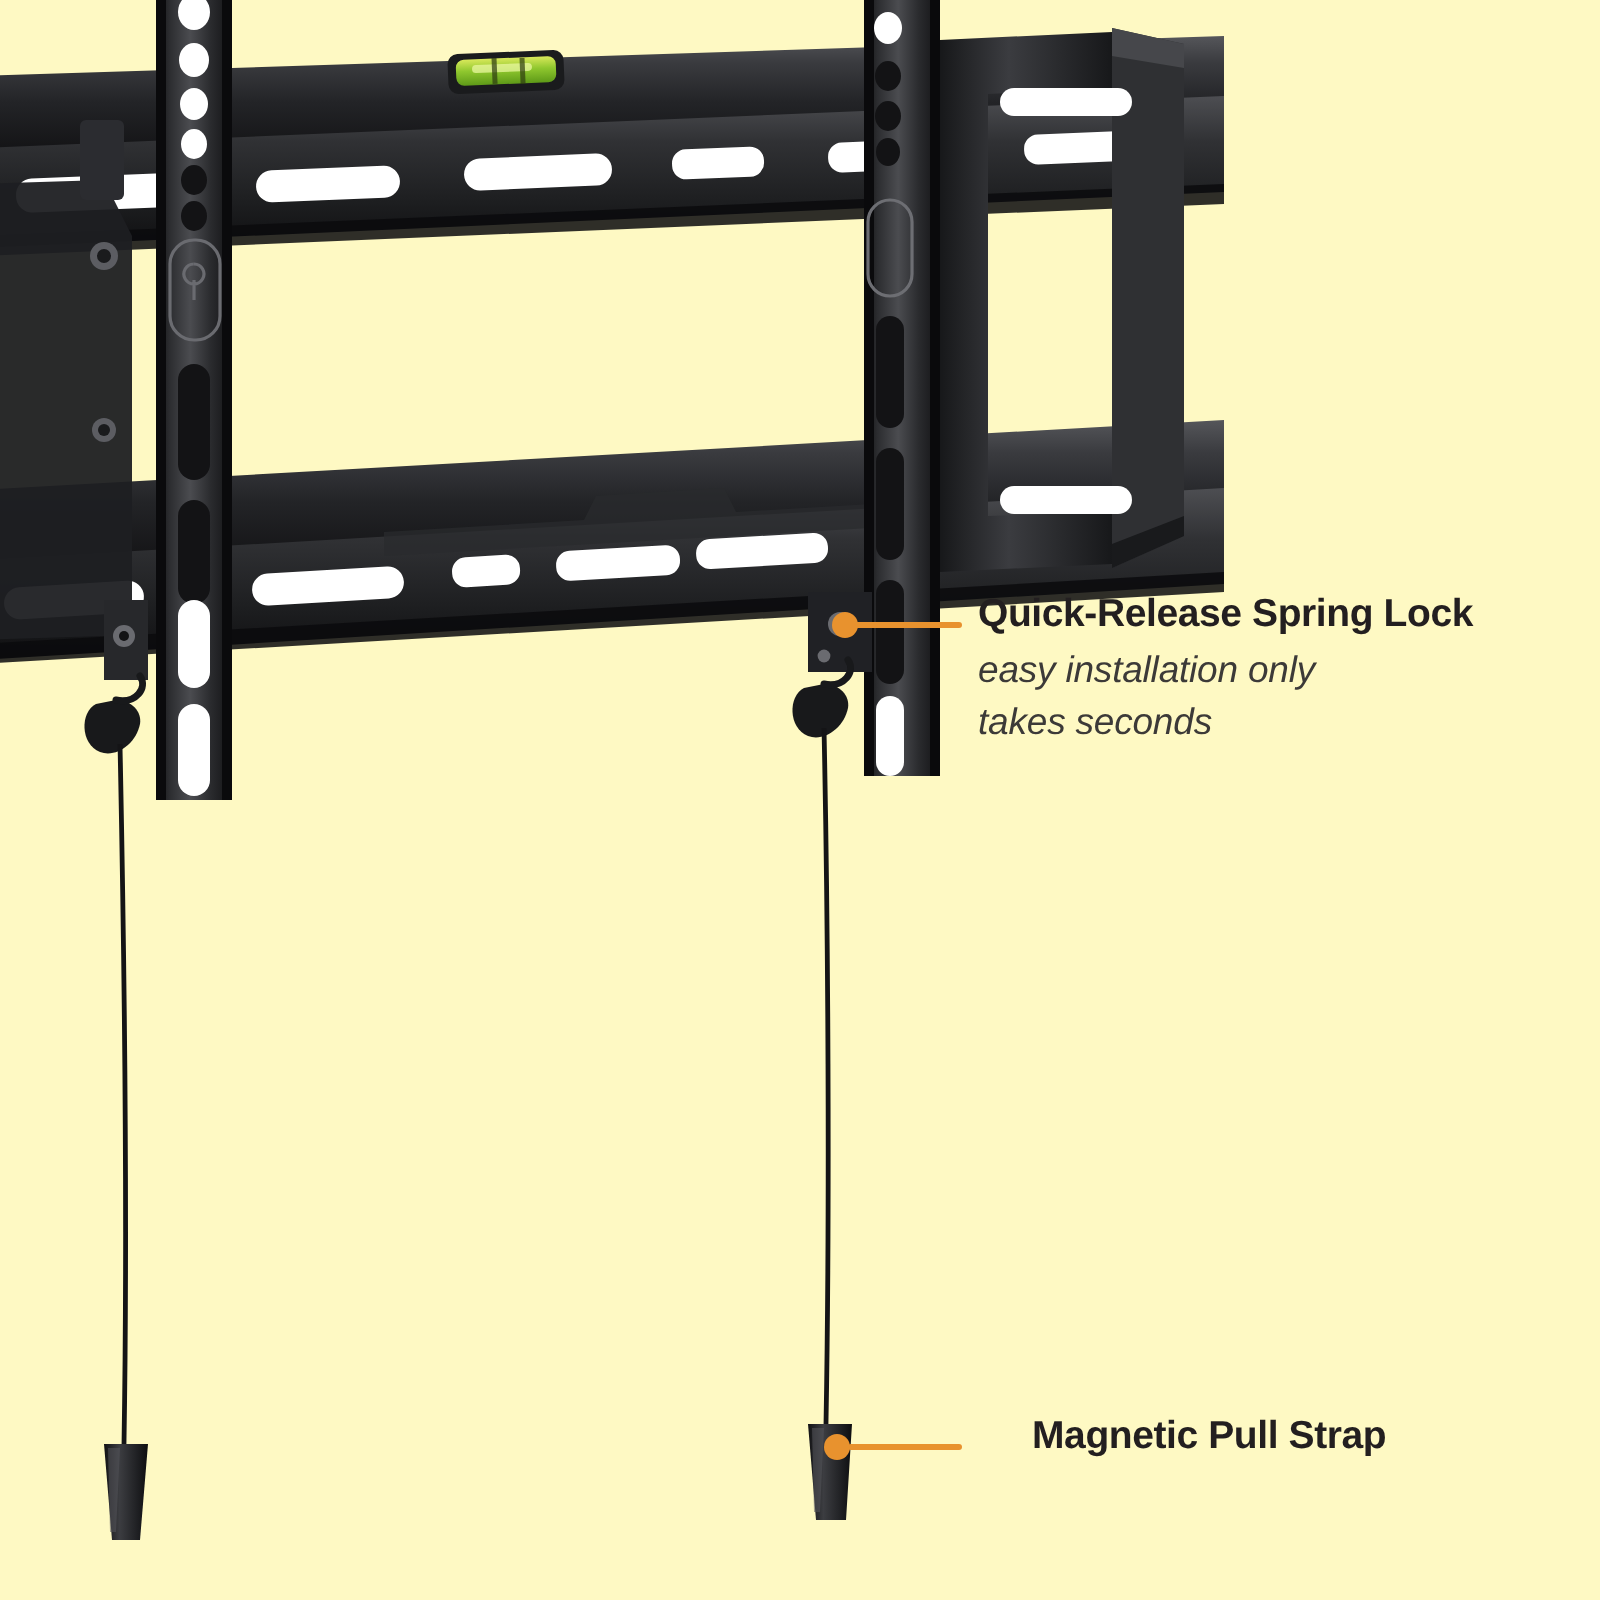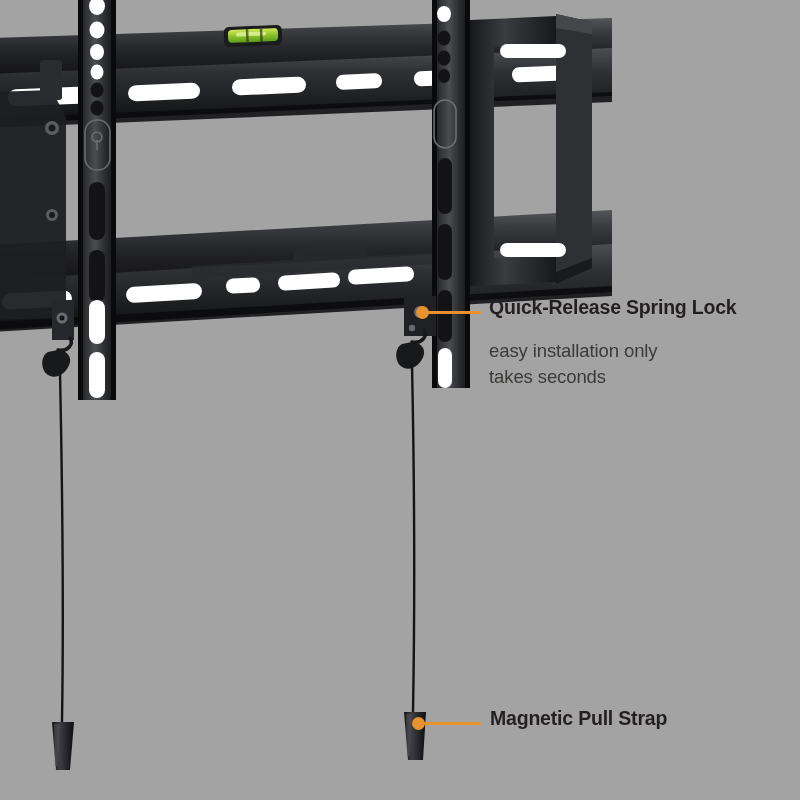--- a/index.html
+++ b/index.html
@@ -4,21 +4,21 @@
 <style>
   html, body {
     margin: 0;
     padding: 0;
     background: #ffffff;
   }
   #stage {
     position: relative;
     width: 800px;
     height: 800px;
-    background: #a3a3a3;
+    background: #fef9c3;
     overflow: hidden;
     font-family: "Liberation Sans", sans-serif;
   }
   #product-svg {
     position: absolute;
     left: 0;
     top: 0;
     width: 800px;
     height: 800px;
   }
@@ -36,26 +36,27 @@
     white-space: nowrap;
     line-height: 1.15;
   }
   .callout-body {
     font-family: "Liberation Sans", sans-serif;
     font-weight: normal;
     font-size: 18.5px;
     letter-spacing: -0.1px;
     color: #3c3a38;
     line-height: 1.38;
-    margin-top: 20px;
+    margin-top: 4px;
     white-space: pre-line;
+    font-style: italic;
   }
 
   #callout-spring-lock { left: 489px; top: 296px; }
-  #callout-pull-strap  { left: 490px; top: 707px; }
+  #callout-pull-strap  { left: 516px; top: 707px; }
 
   .leader {
     position: absolute;
     height: 3px;
     border-radius: 2px;
   }
   .leader-dot {
     position: absolute;
     width: 13px;
     height: 13px;

